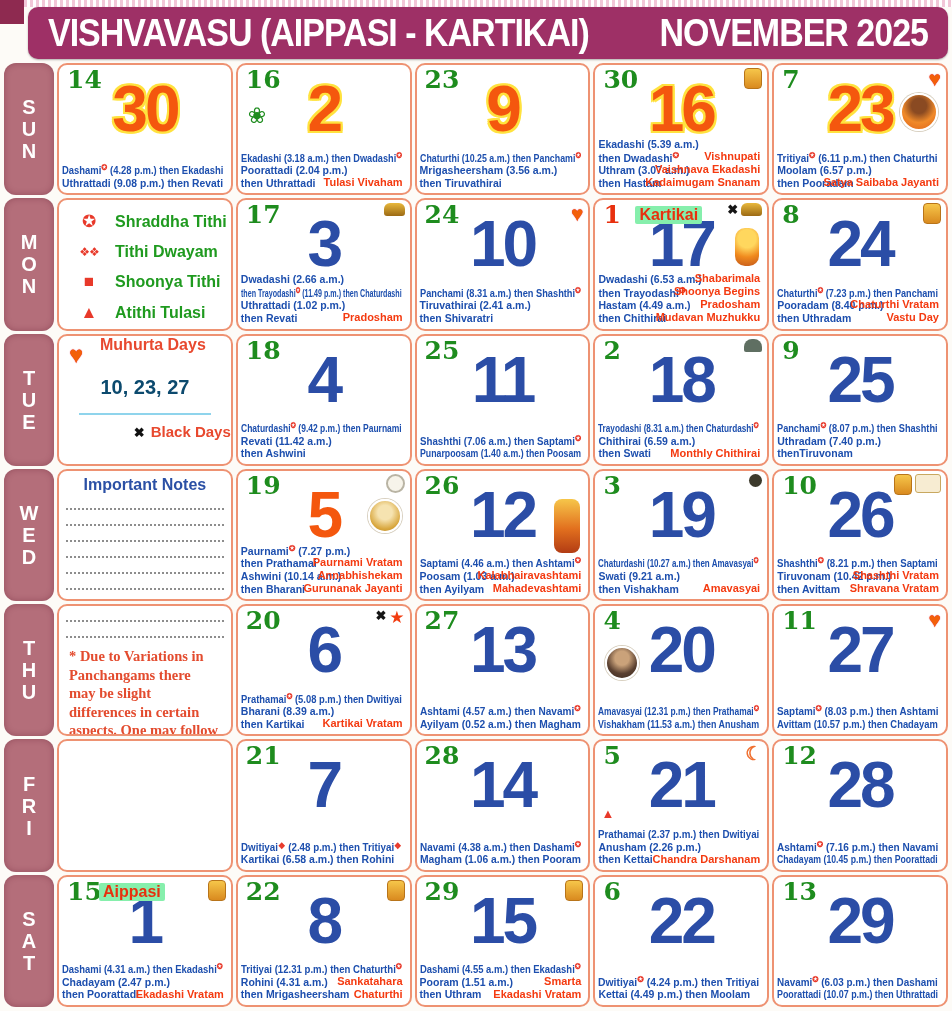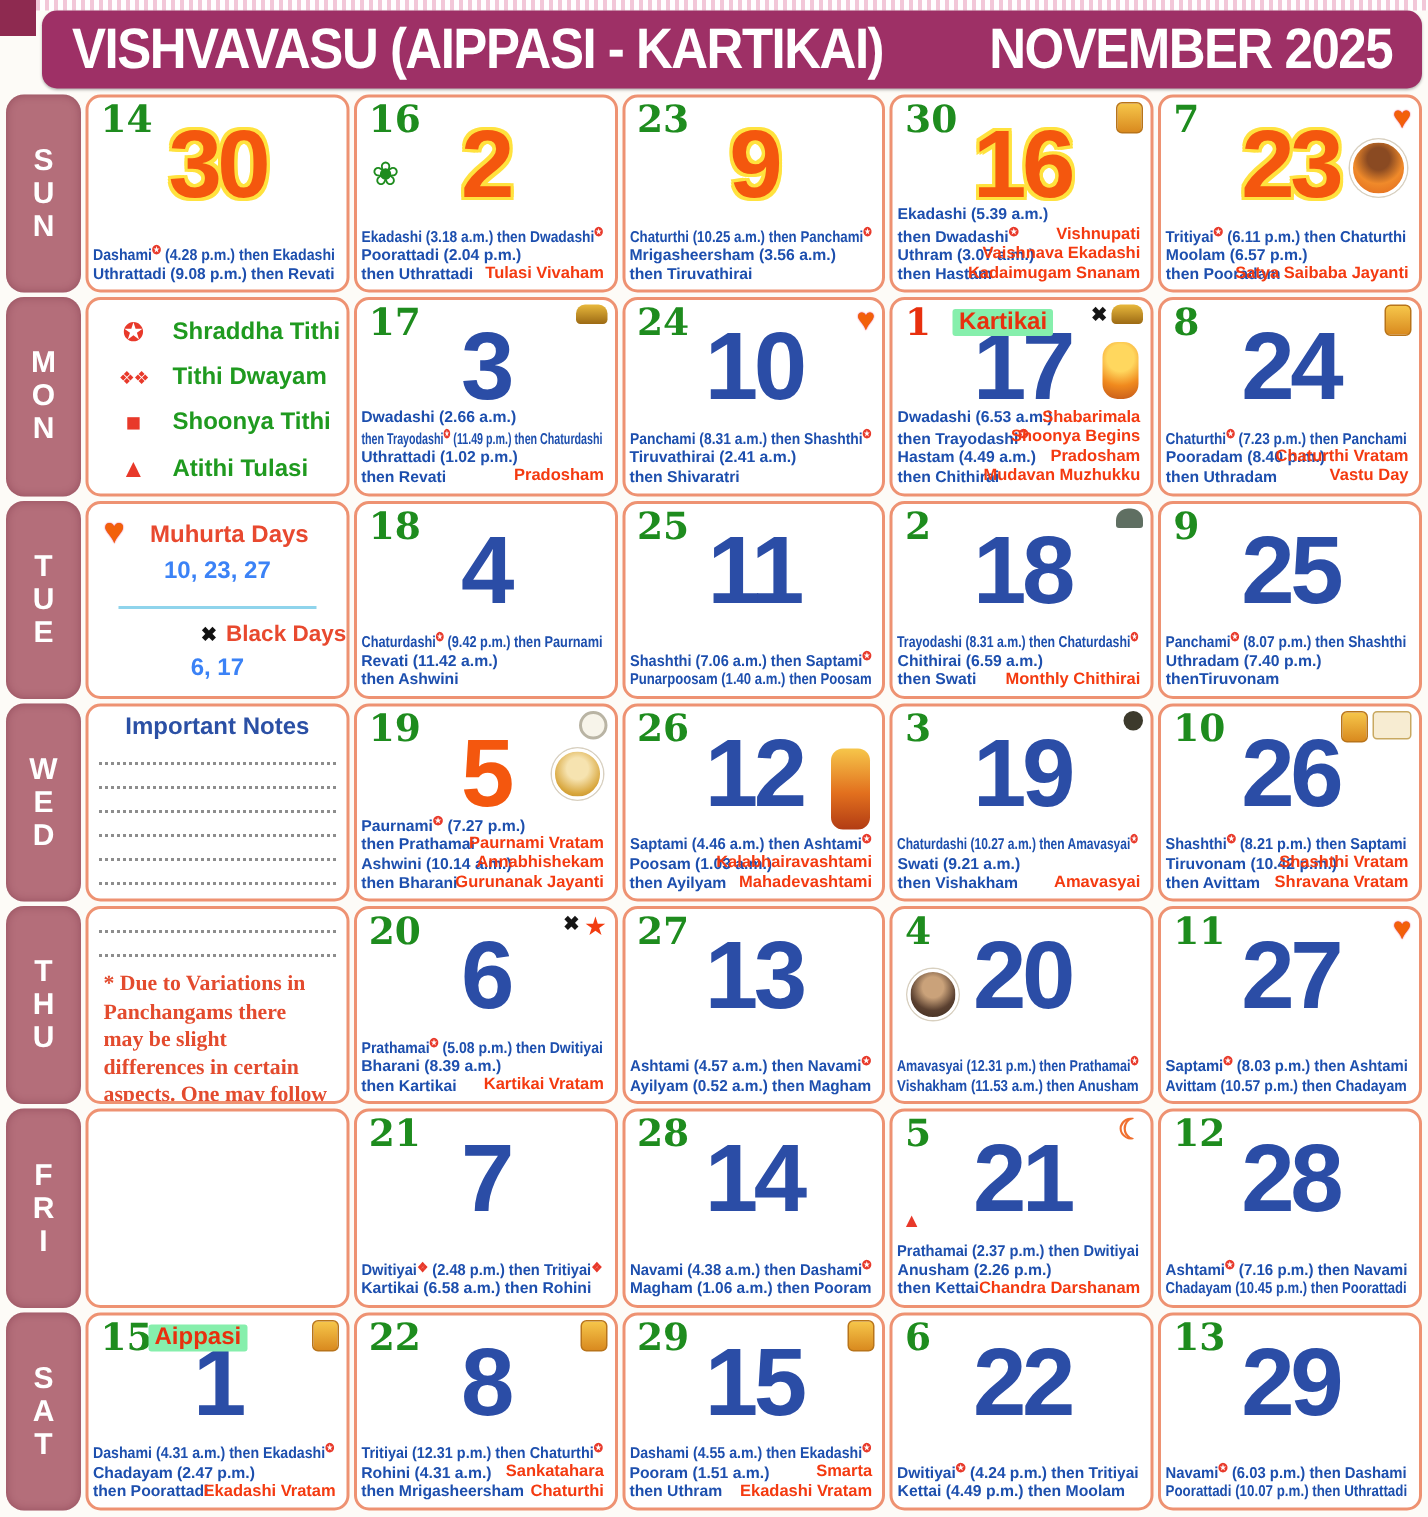--- a/index.html
+++ b/index.html
@@ -65,22 +65,22 @@
   .ic-cross{color:#151515;font-size:13px;font-weight:bold;}
   .ic-star{color:#f23c10;font-size:17px;}
   .ic-tri{color:#e8392a;font-size:13px;}
   
   .lrow{display:flex;align-items:center;gap:12px;margin:11px 0 0 16px;}
   .lsym{color:#e8392a;width:28px;text-align:center;font-size:17px;flex:0 0 28px;}
   .lsym.small{font-size:12px;letter-spacing:-1px;}
   .llab{color:#1f9a1f;font-weight:bold;font-size:16px;}
   
   .mh-heart{position:absolute;left:10px;top:5px;font-size:24px;color:#f2600a;text-shadow:0 0 1px #d03;}
-  .mh-title{color:#e8492f;font-weight:bold;font-size:16px;margin-top:12px;text-align:center;padding-left:16px;}
-  .mh-days{color:#3b82f6;font-weight:bold;font-size:16px;margin-top:6px;text-align:center;}
+  .mh-title{color:#e8492f;font-weight:bold;font-size:16px;text-align:center;padding-left:16px;}
+  .mh-days{color:#0c4a6e;font-weight:bold;font-size:20px;margin-top:22px;text-align:center;}
   .mh-div{border-top:2px solid #8fd4ec;margin:14px 20px 8px;}
   .mh-black{color:#e8492f;font-weight:bold;font-size:15px;text-align:right;}
   .mh-black .x{color:#111;margin-right:6px;font-size:13px;}
   
   .notes-title{color:#2b50a5;font-weight:bold;font-size:16px;text-align:center;margin-top:5px;}
   .dot{border-bottom:2px dotted #8d8d8d;margin:14px 7px 0;}
   .disc{color:#e34b2e;font-family:"Liberation Serif",serif;font-size:14.5px;font-weight:bold;
     line-height:1.28;margin:9px 10px 0;}
 </style>
 </head>

